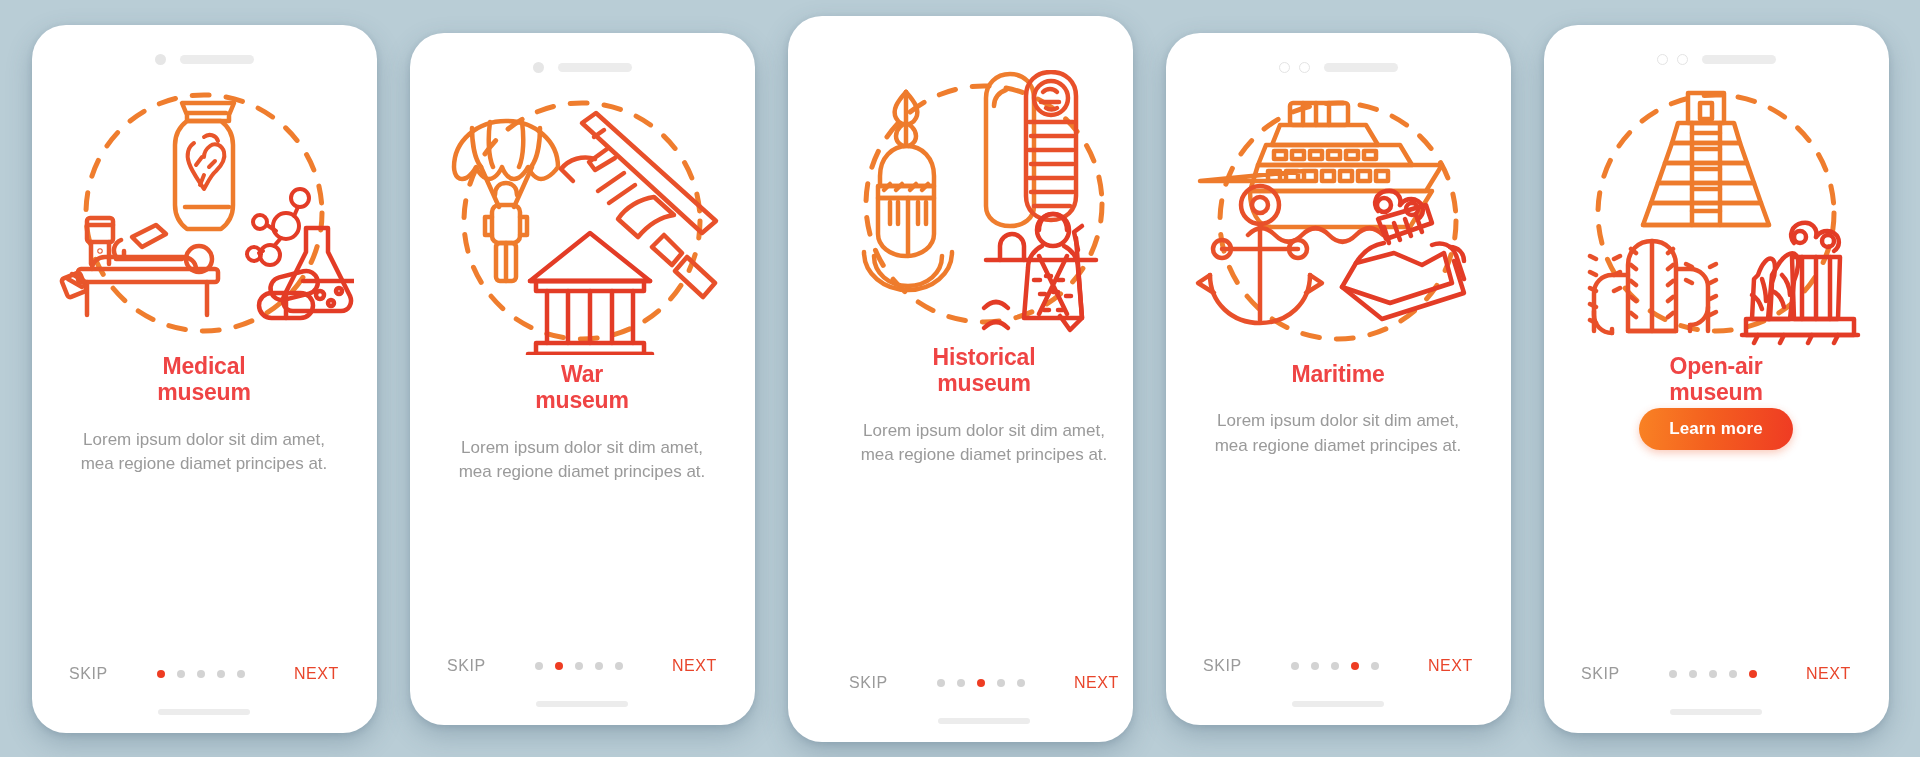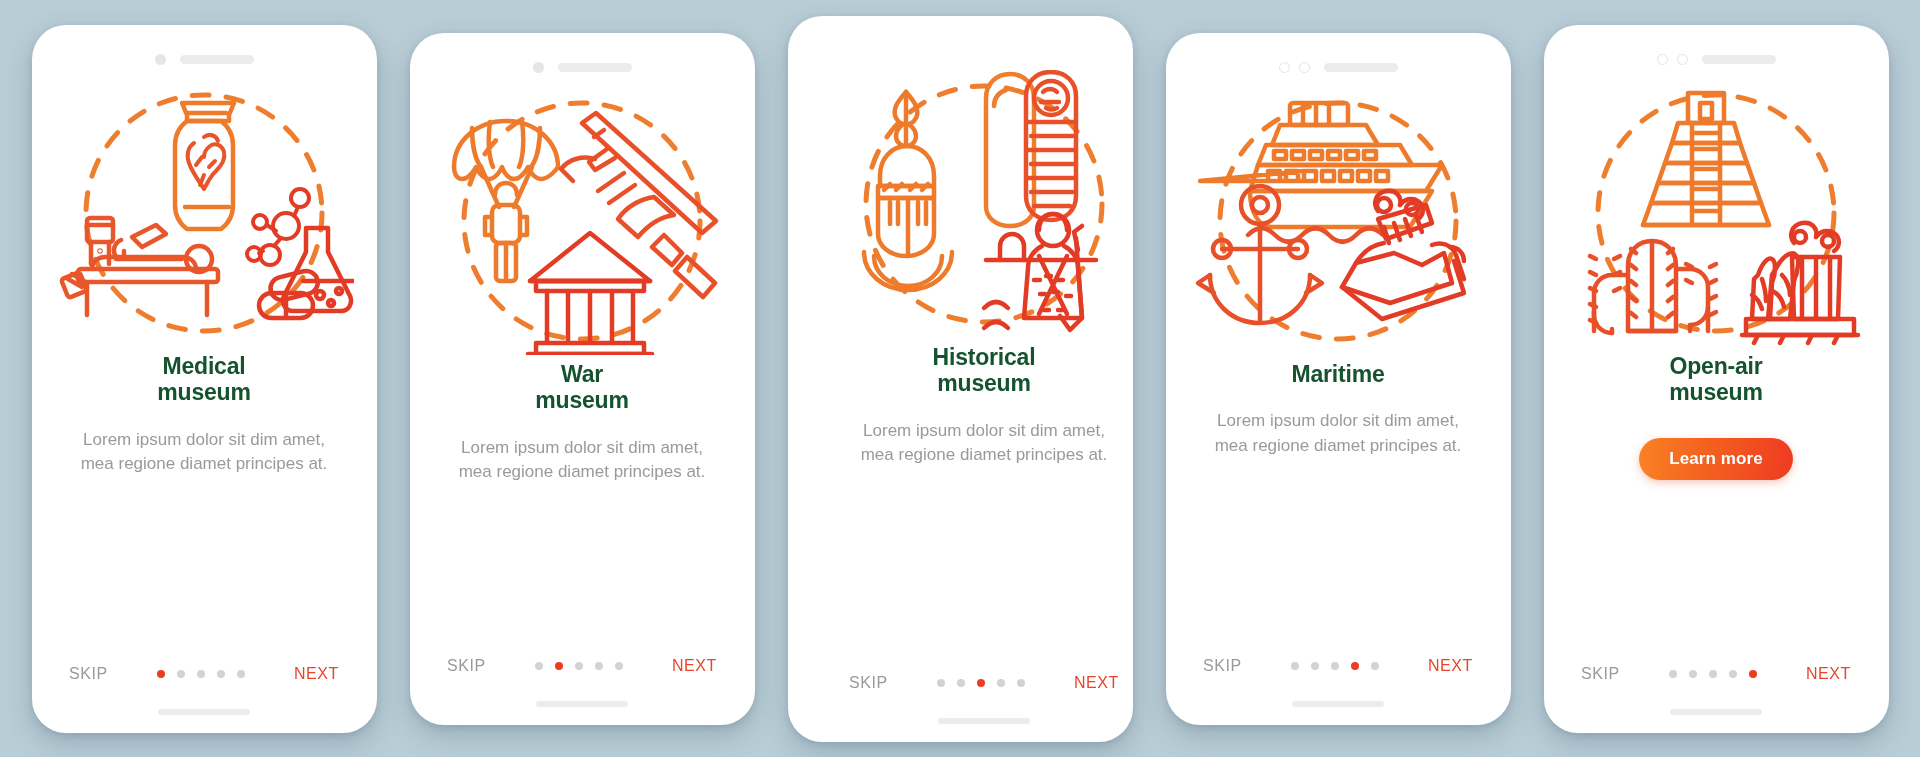--- a/index.html
+++ b/index.html
@@ -64,40 +64,40 @@
   
   .illus{
     width:300px;height:268px;
     margin-top:6px;
     display:flex;align-items:center;justify-content:center;
   }
   .illus svg{width:100%;height:100%;display:block;}
 
   
   .title{
-    color:#14532d;
+    color:#ef4444;
     font-weight:bold;
     font-size:23px;
     line-height:1.17;
     text-align:center;
     letter-spacing:-.2px;
     margin-top:6px;
     width:270px;
   }
   .desc{
     color:#9a9a9a;
     font-size:17px;
     line-height:1.42;
     text-align:center;
     width:250px;
     margin-top:22px;
   }
 
   .learn-btn{
-    margin-top:32px;
+    margin-top:2px;
     padding:11px 30px;
     border-radius:22px;
     background:linear-gradient(95deg,#f98224 0%,#f4601f 45%,#ef3b23 100%);
     color:#fff;
     font-size:17px;
     font-weight:bold;
     border:none;
     cursor:pointer;
     box-shadow:0 3px 9px rgba(240,80,30,.30);
     letter-spacing:.1px;

